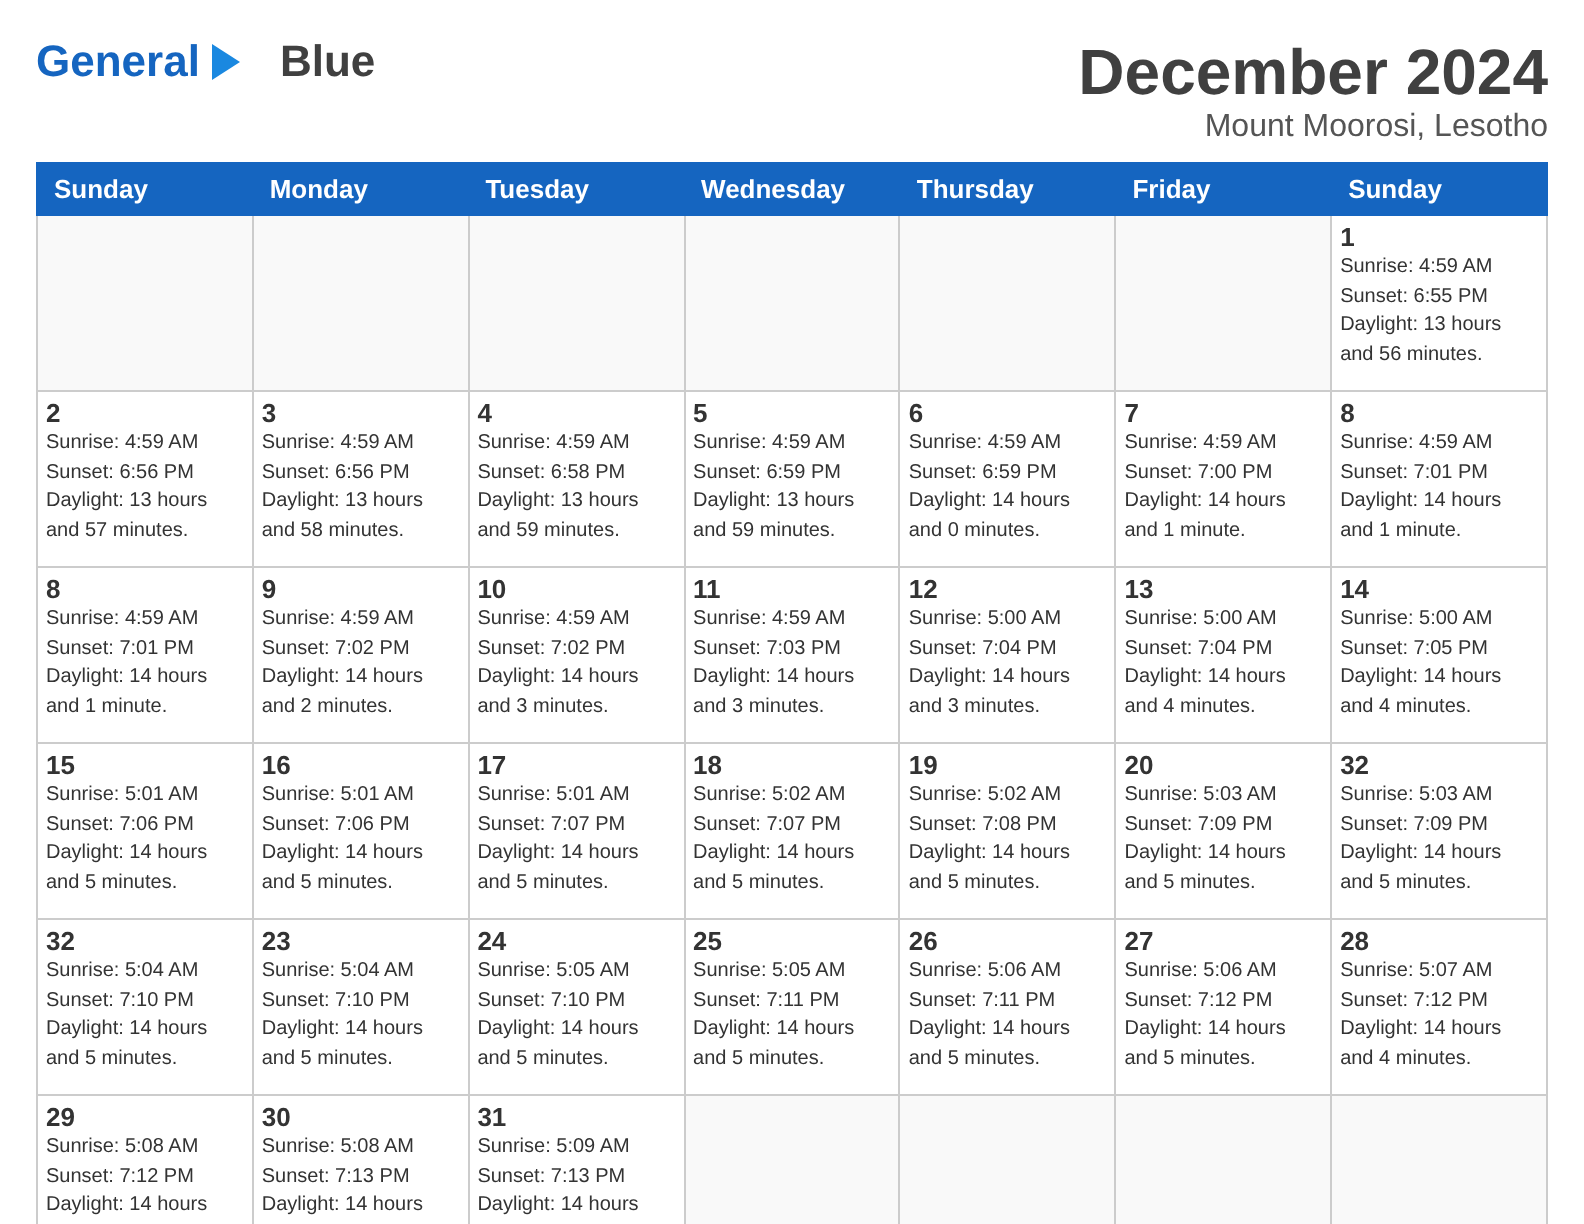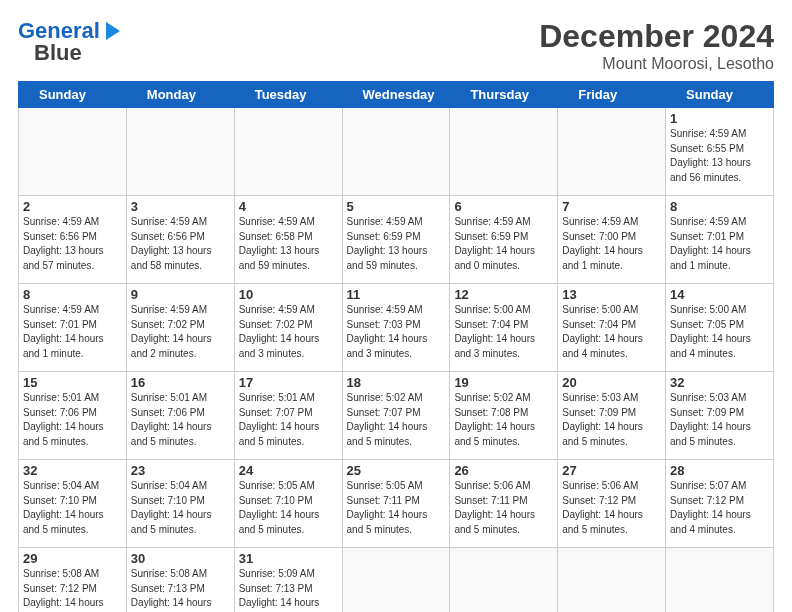--- a/index.html
+++ b/index.html
@@ -18,22 +18,21 @@
       flex-direction: column;
     }
     .header {
       display: flex;
       justify-content: space-between;
       align-items: flex-start;
       margin-bottom: 8px;
     }
     .logo {
       display: flex;
-      flex-direction: column;
-      align-items: flex-start;
+      align-items: flex-end;
     }
     .logo-container {
       display: flex;
       align-items: center;
     }
     .title-section {
       text-align: right;
     }
     .month-title {
       font-size: 32px;
@@ -49,21 +48,21 @@
       border: 1px solid #ccc;
       border-collapse: collapse;
       width: 100%;
       table-layout: fixed;
     }
     .calendar th {
       background: #1565c0;
       color: #fff;
       font-size: 13px;
       font-weight: bold;
-      padding: 5px 20px;
+      padding: 5px 8px;
       text-align: left;
       border: 1px solid #1565c0;
     }
     .calendar td {
       border: 1px solid #ccc;
       vertical-align: top;
       padding: 3px 4px;
       font-size: 9.5px;
       color: #333;
       height: 88px;

